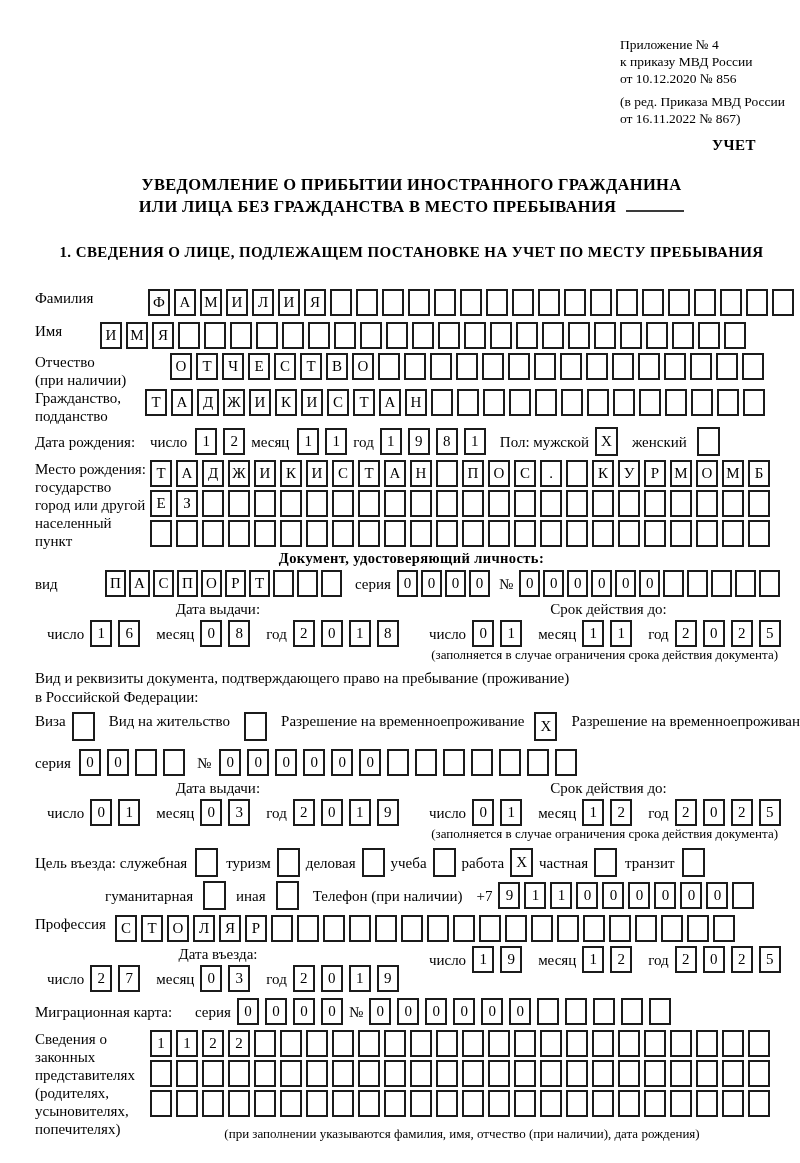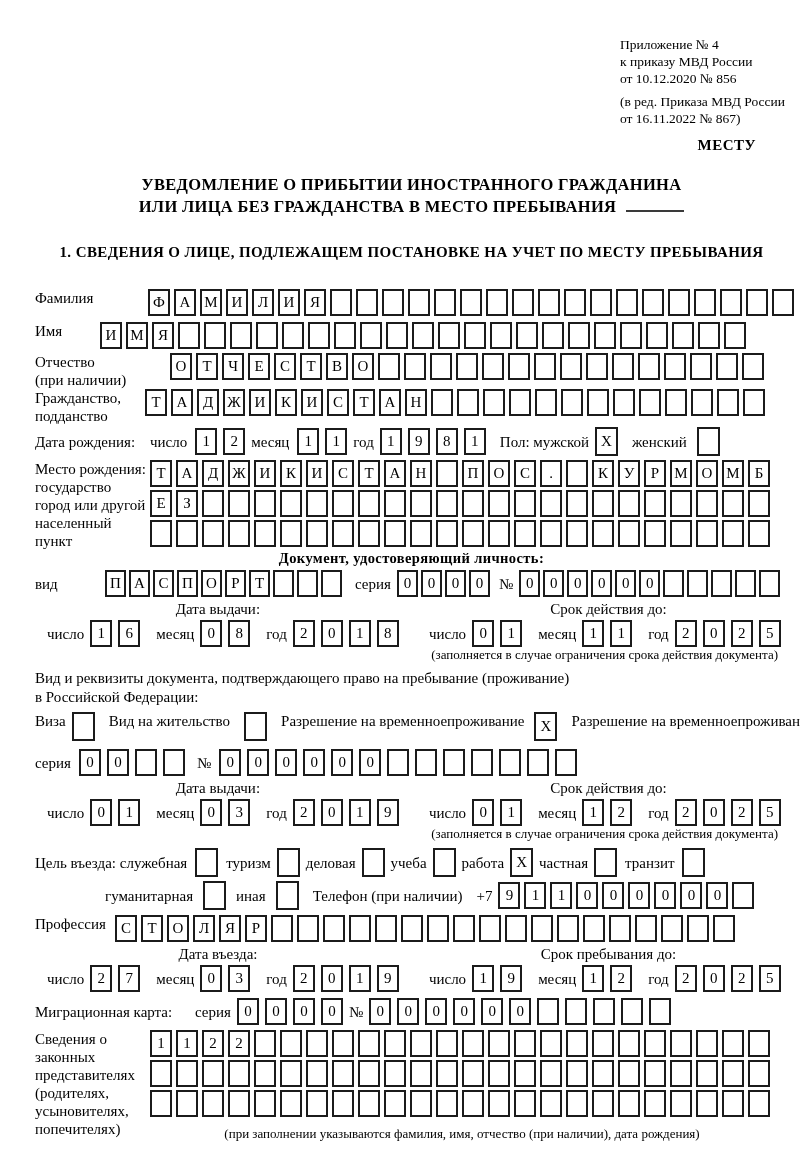--- a/index.html
+++ b/index.html
@@ -56,21 +56,21 @@
 <div class="page">
 
   <div class="annex">
     <div>Приложение № 4</div>
     <div>к приказу МВД России</div>
     <div>от 10.12.2020 № 856</div>
     <div class="grp2">(в ред. Приказа МВД России</div>
     <div>от 16.11.2022 № 867)</div>
   </div>
 
-  <div class="forma">МЕСТУ</div>
+  <div class="forma">УЧЕТ</div>
 
   <div class="title">
     <div>УВЕДОМЛЕНИЕ О ПРИБЫТИИ ИНОСТРАННОГО ГРАЖДАНИНА</div>
     <div><span>ИЛИ ЛИЦА БЕЗ ГРАЖДАНСТВА В МЕСТО ПРЕБЫВАНИЯ</span><span class="tline"></span></div>
   </div>
 
   <div class="sec">1. СВЕДЕНИЯ О ЛИЦЕ, ПОДЛЕЖАЩЕМ ПОСТАНОВКЕ НА УЧЕТ ПО МЕСТУ ПРЕБЫВАНИЯ</div>
 
   <div class="row mt28">
     <span class="lbl w65">Фамилия</span>
@@ -652,21 +652,20 @@
         <span class="lbl">год</span>
         <span class="cells spaced">
             <span class="cell">2</span>
             <span class="cell">0</span>
             <span class="cell">1</span>
             <span class="cell">9</span>
           </span>
       </div>
     </div>
     <div class="dg-half dg-right">
-      <div class="dg-head">Срок пребывания до:</div>
       <div class="dg-row">
         <span class="lbl">число</span>
         <span class="cells spaced">
             <span class="cell">1</span>
             <span class="cell">9</span>
           </span>
         <span class="lbl">месяц</span>
         <span class="cells spaced">
             <span class="cell">1</span>
             <span class="cell">2</span>

